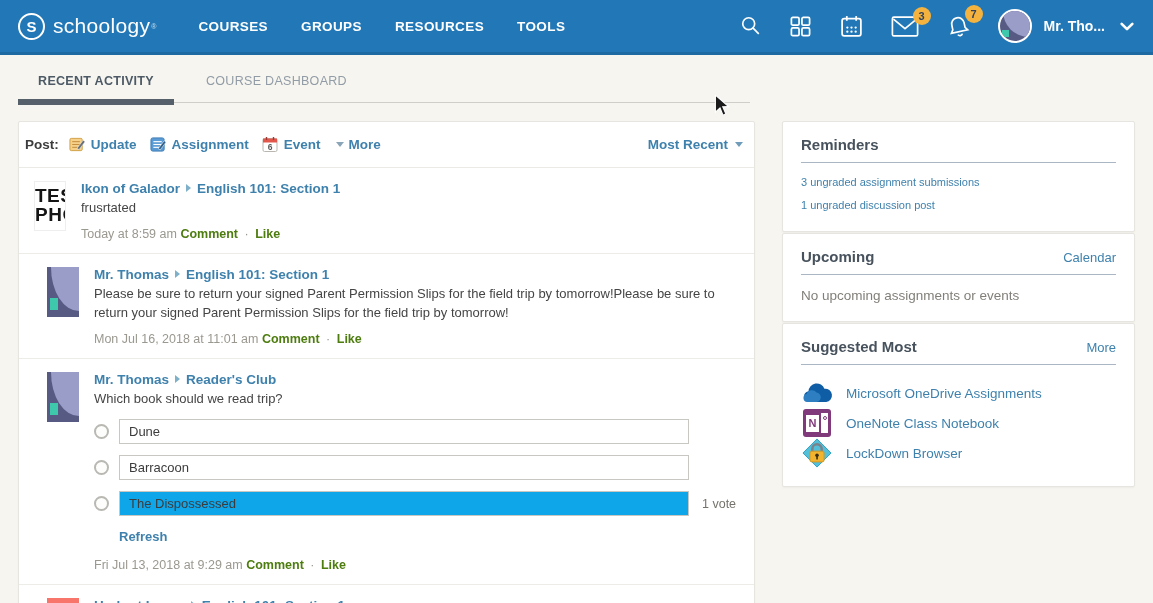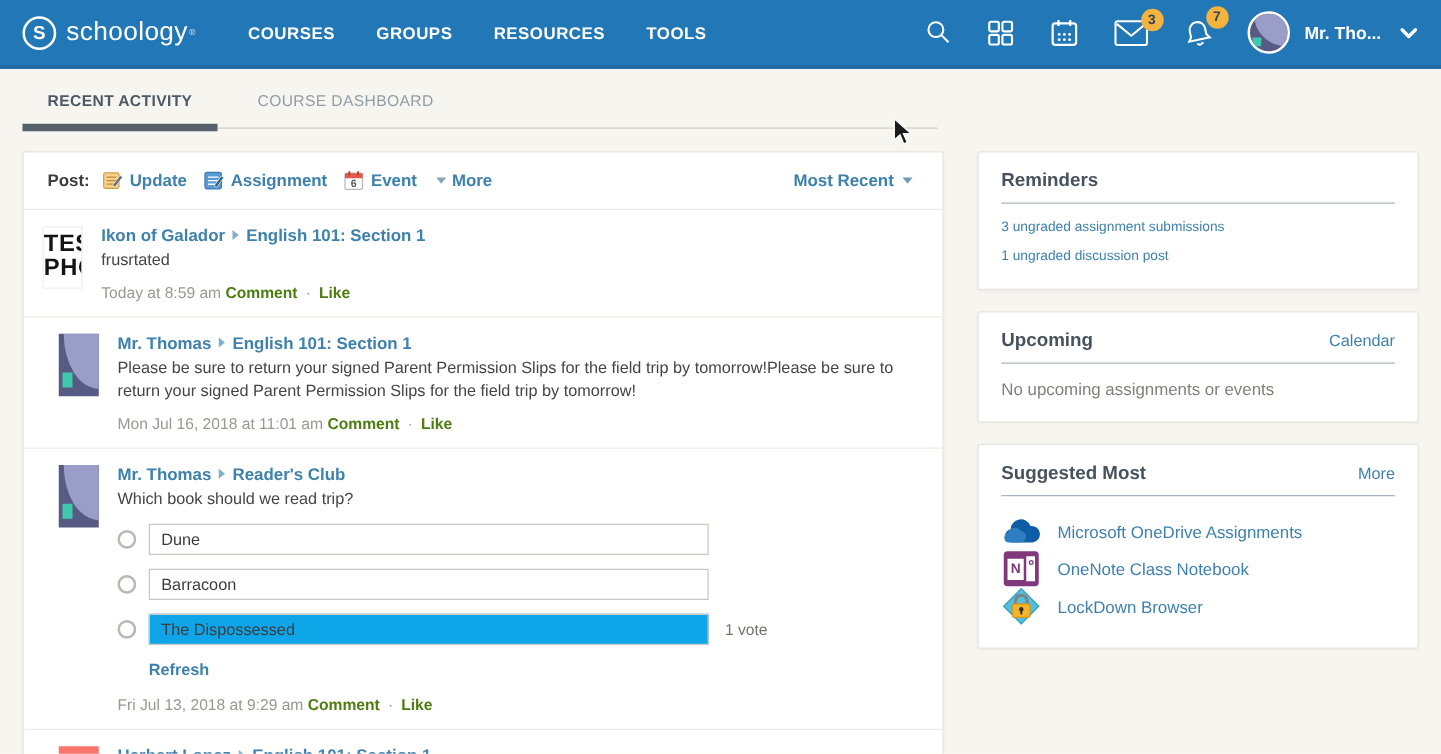--- a/index.html
+++ b/index.html
@@ -41,24 +41,24 @@
   .tab-active { width:156px; text-align:center; color:#4d5a66; font-weight:bold; }
   .tab-inactive { margin-left:32px; color:#929ca6; }
   .tab-underline { position:absolute; left:18px; top:44px; width:732px; height:6px; }
   .tab-underline .line { position:absolute; top:3px; left:0; right:0; height:1px; background:#cfcec8; }
   .tab-underline .active-bar { position:absolute; top:0; left:0; width:156px; height:6px; background:#55606b; }
 
   
   .content { display:flex; padding:0 18px; gap:27px; align-items:flex-start; }
   .card { background:#fff; border:1px solid #e6e5e0; border-radius:2px; box-shadow:0 1px 2px rgba(0,0,0,.04); }
   .feed-card { width:737px; margin-top:15px; }
-  .right-col { width:353px; margin-top:15px; display:flex; flex-direction:column; gap:17px; }
-
-  
-  .postbar { display:flex; align-items:center; padding:14px 19px; border-bottom:1px solid #eceae5; font-size:13.5px; }
+  .right-col { width:353px; margin-top:15px; display:flex; flex-direction:column; gap:1px; }
+
+  
+  .postbar { display:flex; align-items:center; padding:14px 6px; border-bottom:1px solid #eceae5; font-size:13.5px; }
   .post-label { color:#3c3c3c; font-weight:bold; margin-right:10px; }
   .post-action { display:flex; align-items:center; margin-right:13px; cursor:pointer; }
   .post-action svg { margin-right:5px; }
   .post-action a, .blue-link { color:#3e81ad; font-weight:600; font-size:13.5px; }
   .caret-down { width:0; height:0; border-left:4.5px solid transparent; border-right:4.5px solid transparent;
                 border-top:5px solid #8aa4b8; display:inline-block; margin:0 5px 0 2px; }
   .sort-link { margin-left:auto; display:flex; align-items:center; cursor:pointer; }
   .sort-link .caret-down { border-top-color:#6f9cba; margin-left:7px; }
 
   
@@ -77,21 +77,21 @@
   .body-text { font-size:13px; color:#454545; line-height:1.45; margin-top:3px; }
   .foot { margin-top:9px; font-size:12.5px; color:#9a988f; }
   .foot a { color:#4d7c0f; font-weight:600; }
   .foot .sep { margin:0 3px; }
 
   
   .poll { margin-top:11px; }
   .poll-row { display:flex; align-items:center; margin-bottom:11px; }
   .radio { width:15px; height:15px; border:2px solid #b9b8b3; border-radius:50%; background:#fdfdfb;
            flex:none; cursor:pointer; }
-  .poll-box { margin-left:10px; width:448px; height:25px; border:1px solid #c8c7c2; background:#fff;
+  .poll-box { margin-left:10px; width:570px; height:25px; border:1px solid #c8c7c2; background:#fff;
               font-size:13px; color:#3c3c3c; padding:3px 9px; line-height:18px; }
   .poll-box.voted { background:#0ea5e9; }
   .votes { margin-left:13px; font-size:12.5px; color:#75736c; }
   .refresh { display:inline-block; margin:1px 0 5px 25px; color:#3e81ad; font-weight:600; font-size:13px; }
 
   
   .side-card { padding:14px 18px 18px; }
   .side-head { display:flex; align-items:baseline; justify-content:space-between; }
   .side-title { font-size:15px; font-weight:bold; color:#47525d; }
   .side-action { font-size:13px; color:#3e81ad; }

